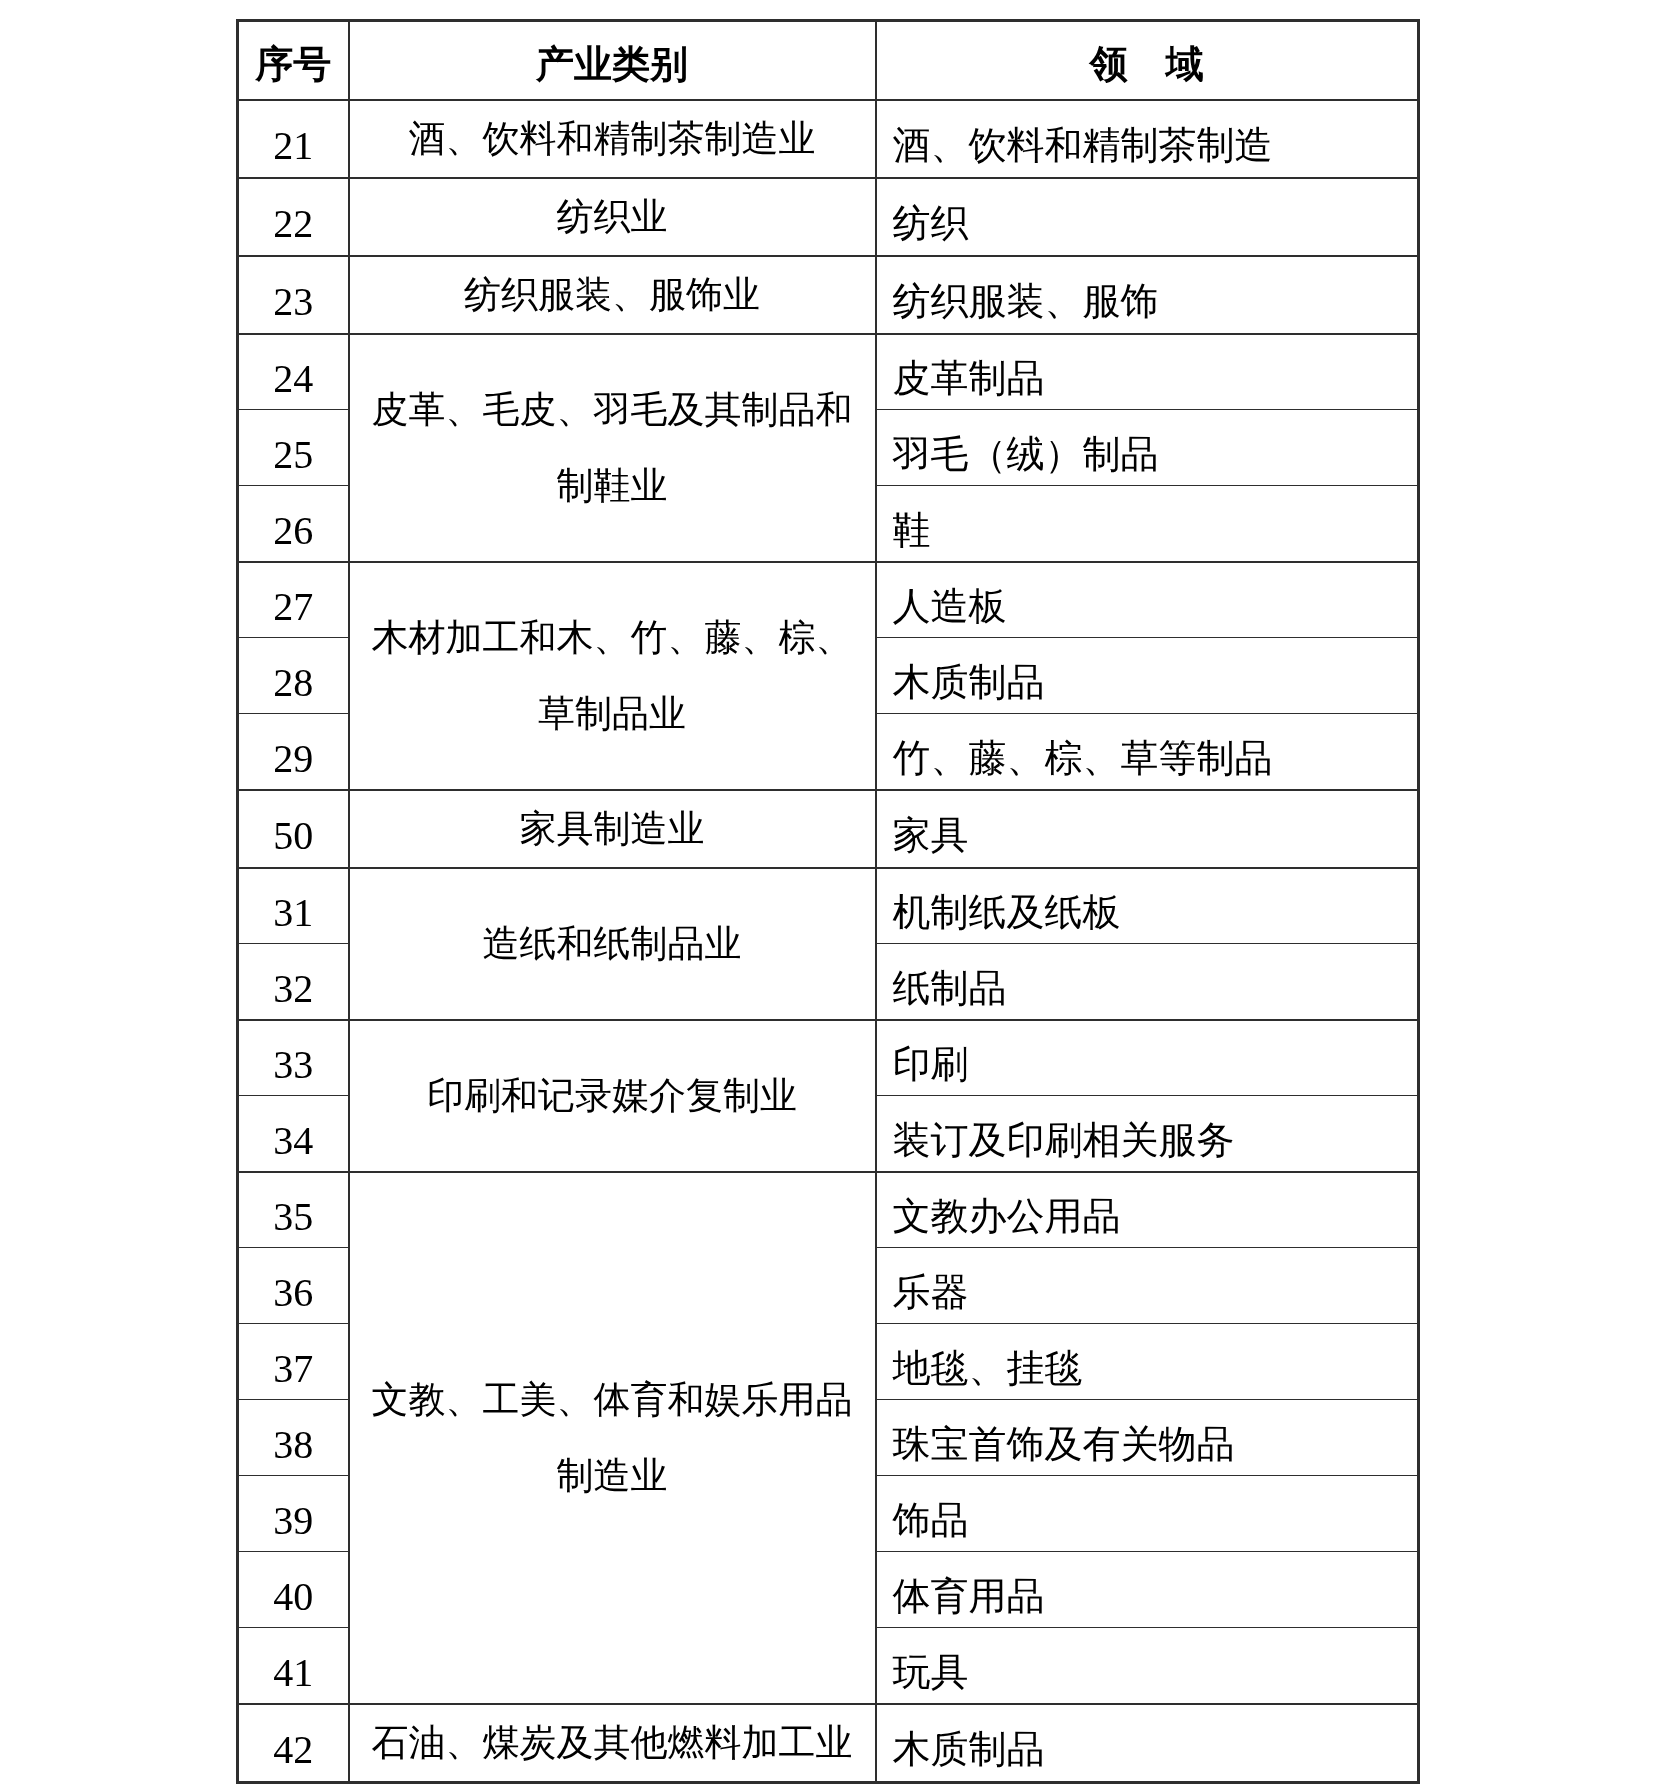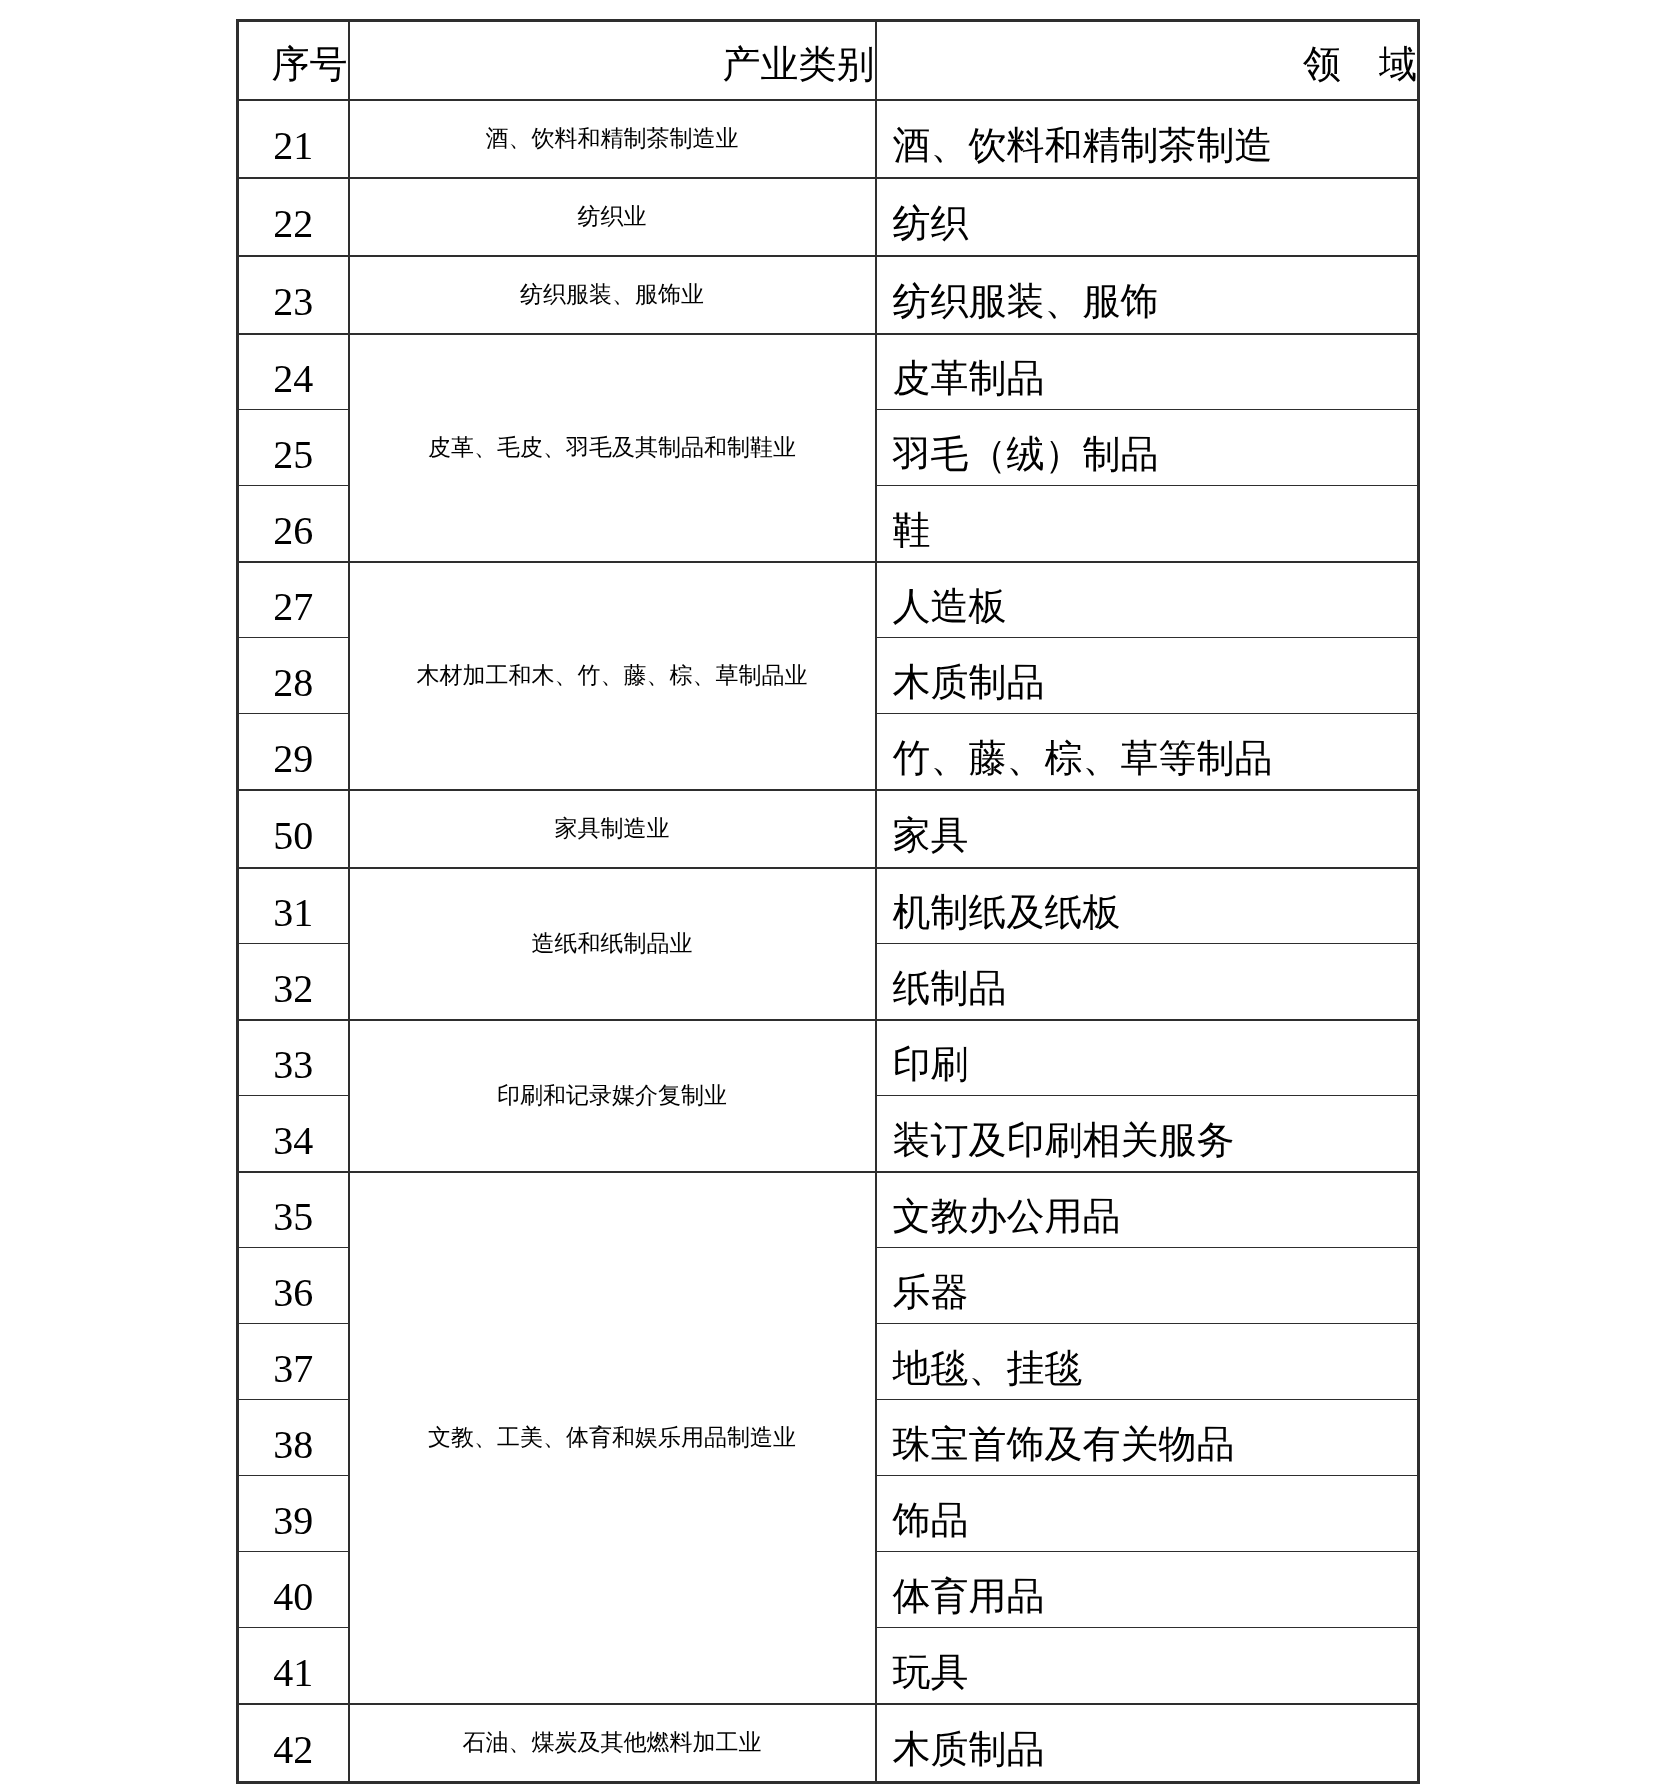--- a/index.html
+++ b/index.html
@@ -42,36 +42,36 @@
     border-left: 2px solid var(--border-color);
     padding: 0;
     vertical-align: middle;
     font-weight: normal;
     overflow: hidden;
   }
   th:first-child, td.no { border-left-width: 3px; }
 
   th {
     font-size: 38px;
-    font-weight: normal;
-    text-align: right;
+    font-weight: bold;
+    text-align: center;
     padding-top: 8px;
   }
 
   
   tbody tr.group-start td { border-top: 2px solid var(--border-color); margin-top: 28px; }
   tbody tr.inner-row  td { border-top: 1px solid var(--border-color); }
 
   td.no {
     font-size: 40px;
     text-align: center;
     padding-top: 14px;
   }
   td.cat {
-    font-size: 23px;
+    font-size: 37px;
     line-height: 76px;
     text-align: center;
     padding: 0 12px;
   }
   td.field {
     font-size: 38px;
     text-align: left;
     padding-left: 16px;
     padding-top: 14px;
   }

